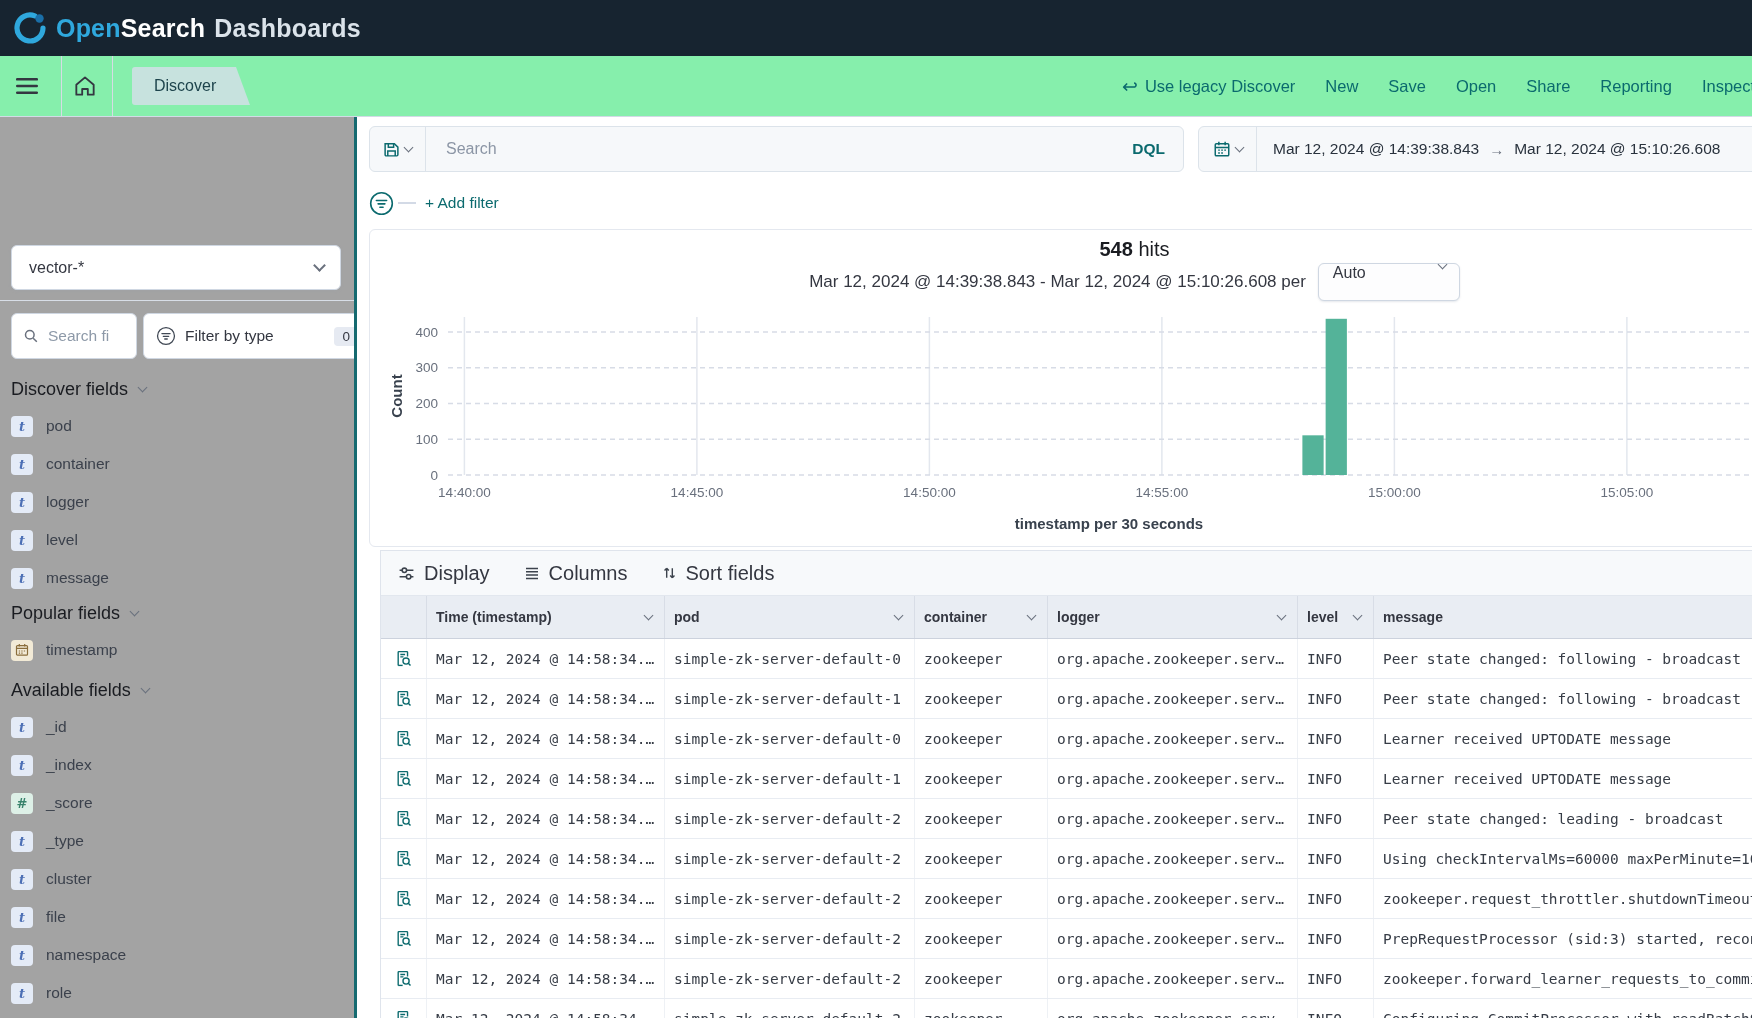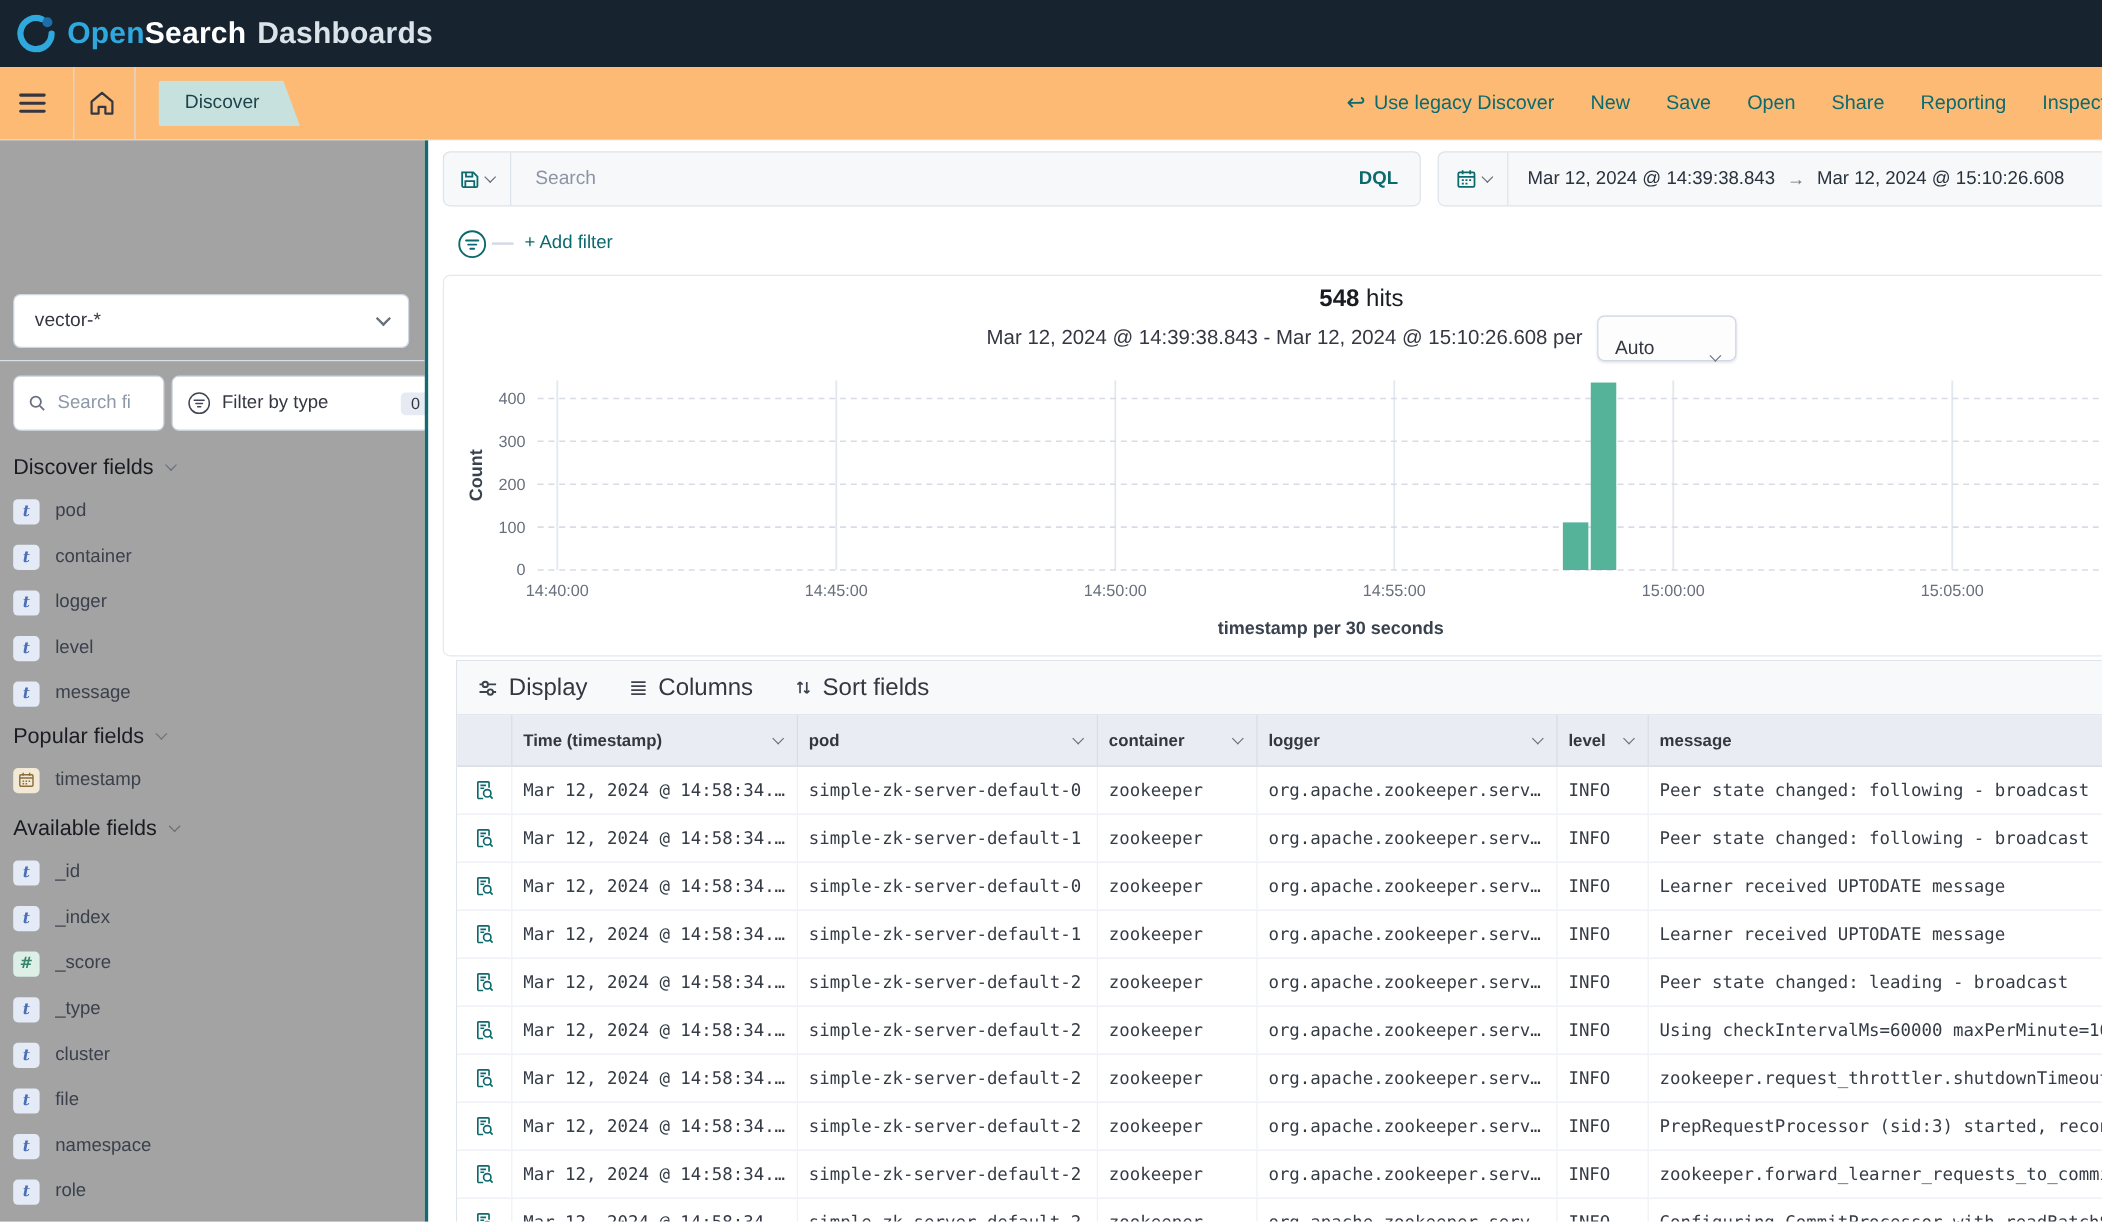--- a/index.html
+++ b/index.html
@@ -5,21 +5,21 @@
   html,body{margin:0;padding:0;width:1752px;height:1018px;overflow:hidden;background:#fff;
     font-family:"Liberation Sans",sans-serif;-webkit-font-smoothing:antialiased;}
   *{box-sizing:border-box;}
 
   
   .brandbar{position:absolute;top:0;left:0;right:0;height:56px;background:#172430;display:flex;align-items:center;padding-left:14px;gap:10px;}
   .brand{font-size:25px;font-weight:bold;letter-spacing:.2px;display:flex;align-items:center;}
   .b-open{color:#2fa8dd;}.b-search{color:#ffffff;}.b-dash{color:#dbe3ea;margin-left:9px;}
 
   
-  .toolbar{position:absolute;top:56px;left:0;right:0;height:61px;background:#fdba74;border-bottom:1px solid #d3dae6;}
+  .toolbar{position:absolute;top:56px;left:0;right:0;height:61px;background:#86efac;border-bottom:1px solid #d3dae6;}
   .menu-btn{position:absolute;left:14px;top:18px;width:26px;height:24px;cursor:pointer;}
   .vdiv{position:absolute;top:0;bottom:0;width:1px;background:#d6dce4;}
   .home-btn{position:absolute;left:72px;top:17px;width:26px;height:26px;cursor:pointer;}
   .breadcrumb{position:absolute;left:132px;top:11px;width:118px;height:38px;background:#c7e2de;color:#1d444c;
     font-size:16px;font-weight:500;display:flex;align-items:center;padding-left:22px;
     clip-path:polygon(0 0,calc(100% - 14px) 0,100% 100%,0 100%);border-radius:3px 0 0 3px;cursor:pointer;}
   .nav-actions{position:absolute;left:1122px;top:0;height:100%;display:flex;align-items:center;gap:30px;white-space:nowrap;}
   .nav-link{color:#0b6a6e;font-size:16.5px;display:flex;align-items:center;gap:7px;cursor:pointer;}
   .undo-glyph{font-size:19px;line-height:1;color:#0b6a6e;}
 
@@ -52,32 +52,32 @@
     border-radius:6px;display:flex;align-items:center;}
   .save-seg{width:56px;height:100%;border-right:1px solid #dce3ea;display:flex;align-items:center;justify-content:center;gap:5px;cursor:pointer;}
   .q-placeholder{margin-left:20px;color:#8b95a5;font-size:16px;flex:1;cursor:text;}
   .dql{margin-right:18px;color:#0b6a6e;font-weight:600;font-size:15.5px;cursor:pointer;}
   .datepicker{position:absolute;left:841px;top:9px;width:745px;height:46px;background:#f6f8fa;border:1px solid #dce3ea;
     border-radius:6px;display:flex;align-items:center;}
   .cal-seg{width:58px;height:100%;border-right:1px solid #dce3ea;display:flex;align-items:center;justify-content:center;gap:5px;cursor:pointer;}
   .date-txt{font-size:15.5px;font-weight:500;color:#29323d;cursor:pointer;white-space:nowrap;}
   .date-from{margin-left:16px;}
   .range-arrow{color:#69707d;font-size:15px;margin:0 10px;}
-  .filterrow{position:absolute;left:24px;top:66px;height:40px;display:flex;align-items:center;}
+  .filterrow{position:absolute;left:12px;top:66px;height:40px;display:flex;align-items:center;}
   .pin-dash{width:18px;height:2px;background:#d3dae6;margin:0 4px;}
   .addfilter{color:#0b6a6e;font-size:15.5px;margin-left:5px;cursor:pointer;}
 
   
   .chart-panel{position:absolute;left:12px;top:112px;width:1531px;height:318px;background:#fff;border:1px solid #e4e8ef;border-radius:6px;}
   .hits{position:absolute;top:8px;left:0;right:0;text-align:center;font-size:20px;color:#1a1c21;}
   .hits b{font-weight:bold;}
   .subrow{position:absolute;top:33px;left:0;right:0;display:flex;justify-content:center;align-items:center;gap:12px;}
   .subtitle{font-size:17px;color:#343741;}
-  .interval-select{width:116px;height:38px;border:1px solid #cfd7e2;border-radius:6px;background:#fdfdfe;display:flex;
-    align-items:flex-end;justify-content:space-between;padding:0 13px 0 14px;font-size:16px;color:#343741;
+  .interval-select{width:142px;height:38px;border:1px solid #cfd7e2;border-radius:6px;background:#fdfdfe;display:flex;
+    align-items:flex-start;justify-content:space-between;padding:0 13px 0 14px;font-size:16px;color:#343741;
     box-shadow:0 1px 2px rgba(152,162,179,.25);cursor:pointer;}
   #chart-svg{position:absolute;left:16px;top:83px;}
   .xcaption{position:absolute;top:285px;left:78px;width:1322px;text-align:center;font-weight:bold;font-size:15px;color:#39424e;}
 
   
   .table-card{position:absolute;left:23px;top:433px;width:1560px;background:#fff;border:1px solid #dfe4ec;}
   .table-toolbar{height:45px;background:#f7f9fb;border-bottom:1px solid #e2e7ee;display:flex;align-items:center;gap:34px;padding-left:17px;}
   .tt-btn{display:flex;align-items:center;gap:9px;font-size:20px;color:#343741;cursor:pointer;}
   .thead{height:43px;background:#e9edf3;border-bottom:1px solid #ccd2dd;display:flex;}
   .th{display:flex;align-items:center;justify-content:space-between;padding:0 12px 0 9px;font-weight:bold;font-size:14px;

